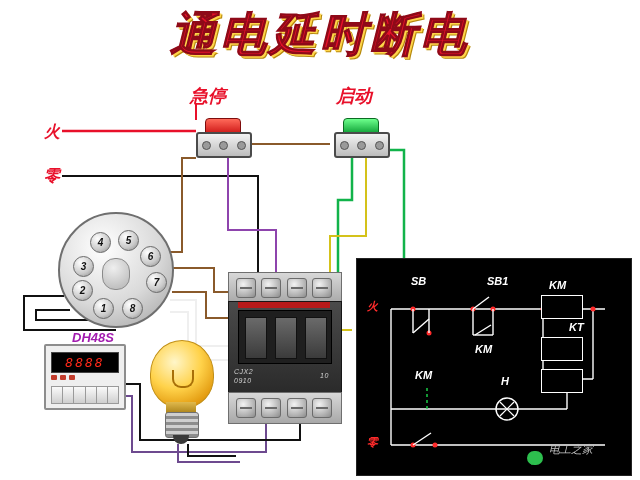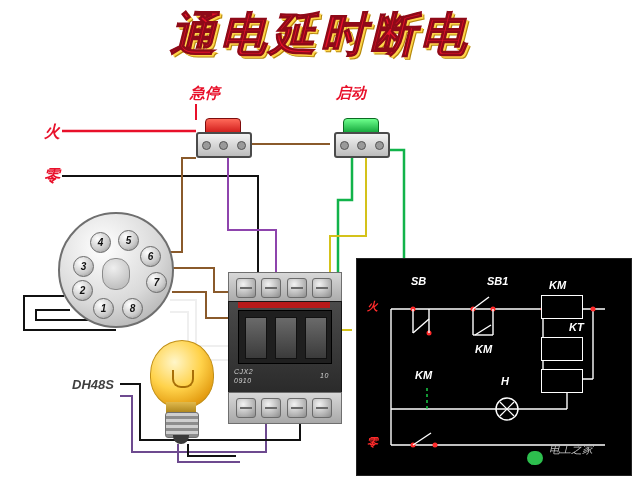--- a/index.html
+++ b/index.html
@@ -11,23 +11,23 @@
   #title{
     left:0;top:4px;width:640px;text-align:center;
     font-family:"DejaVu Sans","Liberation Sans",sans-serif;
     font-size:46px;font-weight:bold;letter-spacing:4px;
     color:#e8102a;
     -webkit-text-stroke:1px #8e0a18;
     text-shadow:2px 2px 0 #ffd54a, 3px 3px 0 #b5890c;
   }
 
   
-  .lbl{font-size:15px;font-weight:bold;}
+  .lbl{font-size:18px;font-weight:bold;}
   .lbl-red{color:#e8102a;}
-  .lbl-blue{color:#404040;margin-top:47px;}
+  .lbl-blue{color:#a21caf;}
 
   
   svg.layer{position:absolute;left:0;top:0;width:640px;height:480px;}
 
   
   .btnbase{
     width:52px;height:22px;border:2px solid #4a4a4a;border-radius:3px;
     background:linear-gradient(#f2f2f2,#bdbdbd);
   }
   .btncap-red{
@@ -192,20 +192,38 @@
     <div class="pin" style="left:30px;top:18px;">4</div>
     <div class="pin" style="left:58px;top:16px;">5</div>
     <div class="pin" style="left:80px;top:32px;">6</div>
     <div class="pin" style="left:13px;top:42px;">3</div>
     <div class="pin" style="left:86px;top:58px;">7</div>
     <div class="pin" style="left:12px;top:66px;">2</div>
     <div class="pin" style="left:33px;top:84px;">1</div>
     <div class="pin" style="left:62px;top:84px;">8</div>
   </div>
 
+  <div class="abs" id="timer">
+    <div class="disp">
+      <div class="dig">8888</div>
+    </div>
+    <div class="leds">
+      <div class="led"></div>
+      <div class="led"></div>
+      <div class="led"></div>
+    </div>
+    <div class="dipwrap">
+      <div class="dip"></div>
+      <div class="dip"></div>
+      <div class="dip"></div>
+      <div class="dip"></div>
+      <div class="dip"></div>
+      <div class="dip"></div>
+    </div>
+  </div>
 
   <div class="abs" id="bulb">
     <div class="glass"></div>
     <div class="filament"></div>
     <div class="neck"></div>
     <div class="screw"></div>
     <div class="tip"></div>
   </div>
 
   <div class="abs" id="contactor">

